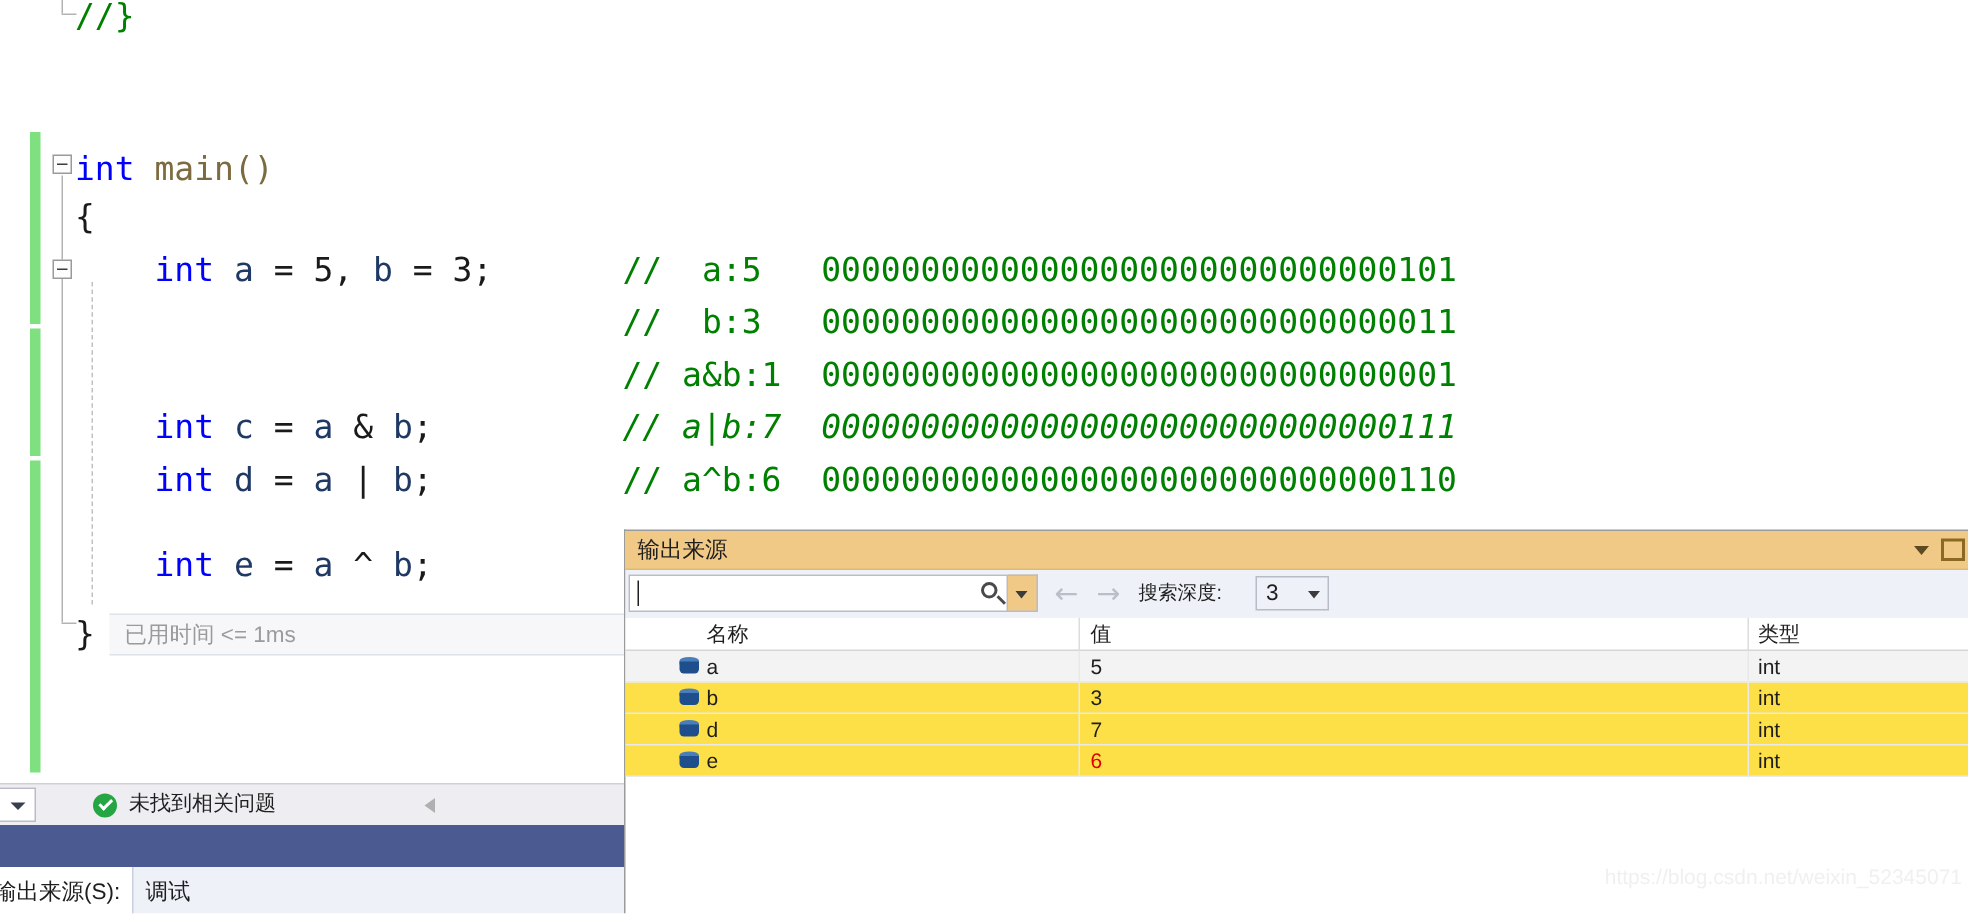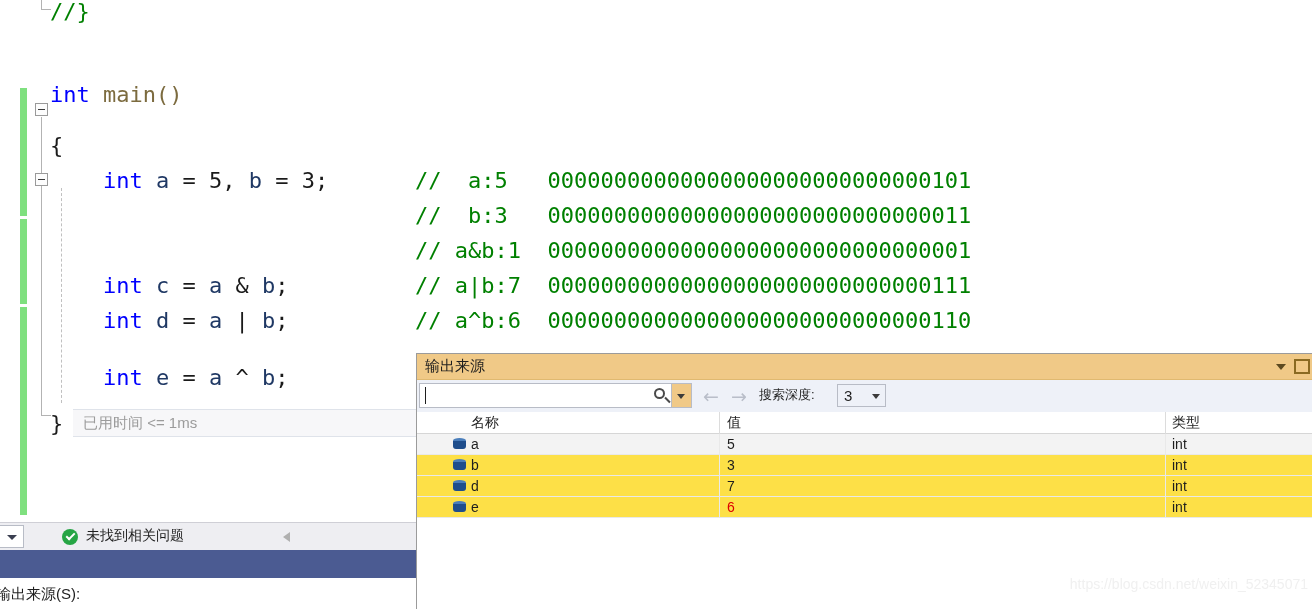--- a/index.html
+++ b/index.html
@@ -409,34 +409,34 @@
 
     <div class="outline-box" style="left:35px; top:103px;"></div>
     <div class="outline-vline" style="left:41px; top:117px; height:298px;"></div>
     <div class="outline-elbow" style="left:41px; top:415px;"></div>
 
     <div class="outline-box" style="left:35px; top:173px;"></div>
     <div class="outline-vline dashed" style="left:61px; top:188px; height:215px;"></div>
 
     <div id="code-lines">
         <div class="code-line" style="top: -6px; left: 50px;"><span class="cmt">//}</span></div>
-        <div class="code-line" style="top: 77px; left: 50px;"><span class="kw">int</span><span class="fn"> main()</span></div>
+        <div class="code-line" style="top: 96px; left: 50px;"><span class="kw">int</span><span class="fn"> main()</span></div>
         <div class="code-line" style="top: 128px; left: 50px;"><span class="punct">{</span></div>
         <div class="code-line" style="top: 163px; left: 50px;"><span class="pln">    </span><span class="kw">int</span><span class="pln"> </span><span class="var">a</span><span class="punct"> = </span><span class="pln">5</span><span class="punct">, </span><span class="var">b</span><span class="punct"> = </span><span class="pln">3</span><span class="punct">;</span></div>
         <div class="code-line" style="top: 268px; left: 50px;"><span class="pln">    </span><span class="kw">int</span><span class="pln"> </span><span class="var">c</span><span class="punct"> = </span><span class="var">a</span><span class="punct"> &amp; </span><span class="var">b</span><span class="punct">;</span></div>
         <div class="code-line" style="top: 303px; left: 50px; text-align: right;"><span class="pln">    </span><span class="kw">int</span><span class="pln"> </span><span class="var">d</span><span class="punct"> = </span><span class="var">a</span><span class="punct"> | </span><span class="var">b</span><span class="punct">;</span></div>
         <div class="code-line" style="top: 338px; left: 50px; margin-top: 22px;"><span class="pln">    </span><span class="kw">int</span><span class="pln"> </span><span class="var">e</span><span class="punct"> = </span><span class="var">a</span><span class="punct"> ^ </span><span class="var">b</span><span class="punct">;</span></div>
         <div class="code-line" style="top: 406px; left: 50px;"><span class="punct">}</span></div>
       </div>
 
     <div id="code-comments">
         <div class="code-line cmt" style="top: 163px; left: 415px;">//  a:5   00000000000000000000000000000101</div>
         <div class="code-line cmt" style="top: 198px; left: 415px;">//  b:3   00000000000000000000000000000011</div>
         <div class="code-line cmt" style="top: 233px; left: 415px;">// a&amp;b:1  00000000000000000000000000000001</div>
-        <div class="code-line cmt" style="top: 268px; left: 415px;">// a|b:7  00000000000000000000000000000111</div>
+        <div class="code-line cmt" style="top: 268px; left: 415px; font-style: italic;">// a|b:7  00000000000000000000000000000111</div>
         <div class="code-line cmt" style="top: 303px; left: 415px;">// a^b:6  00000000000000000000000000000110</div>
       </div>
 
     <div id="elapsed">
       <span class="txt">已用时间 &lt;= 1ms</span>
     </div>
   </div>
 
   <div id="errorbar">
     <div id="errorbar-combo">
@@ -444,20 +444,23 @@
     </div>
     <span class="ok-icon"></span>
     <span class="ok-text">未找到相关问题</span>
     <span class="scroll-left"></span>
   </div>
 
   <div id="blueband"></div>
 
   <div id="outputrow">
     <span class="lbl">输出来源(S):</span>
+    <div class="combo">
+      <span class="val">调试</span>
+    </div>
   </div>
 
   <div id="autos">
 
     <div id="autos-titlebar">
       <span id="autos-title">输出来源</span>
       <span id="autos-title-menu"></span>
       <span id="autos-title-close"></span>
     </div>
 

